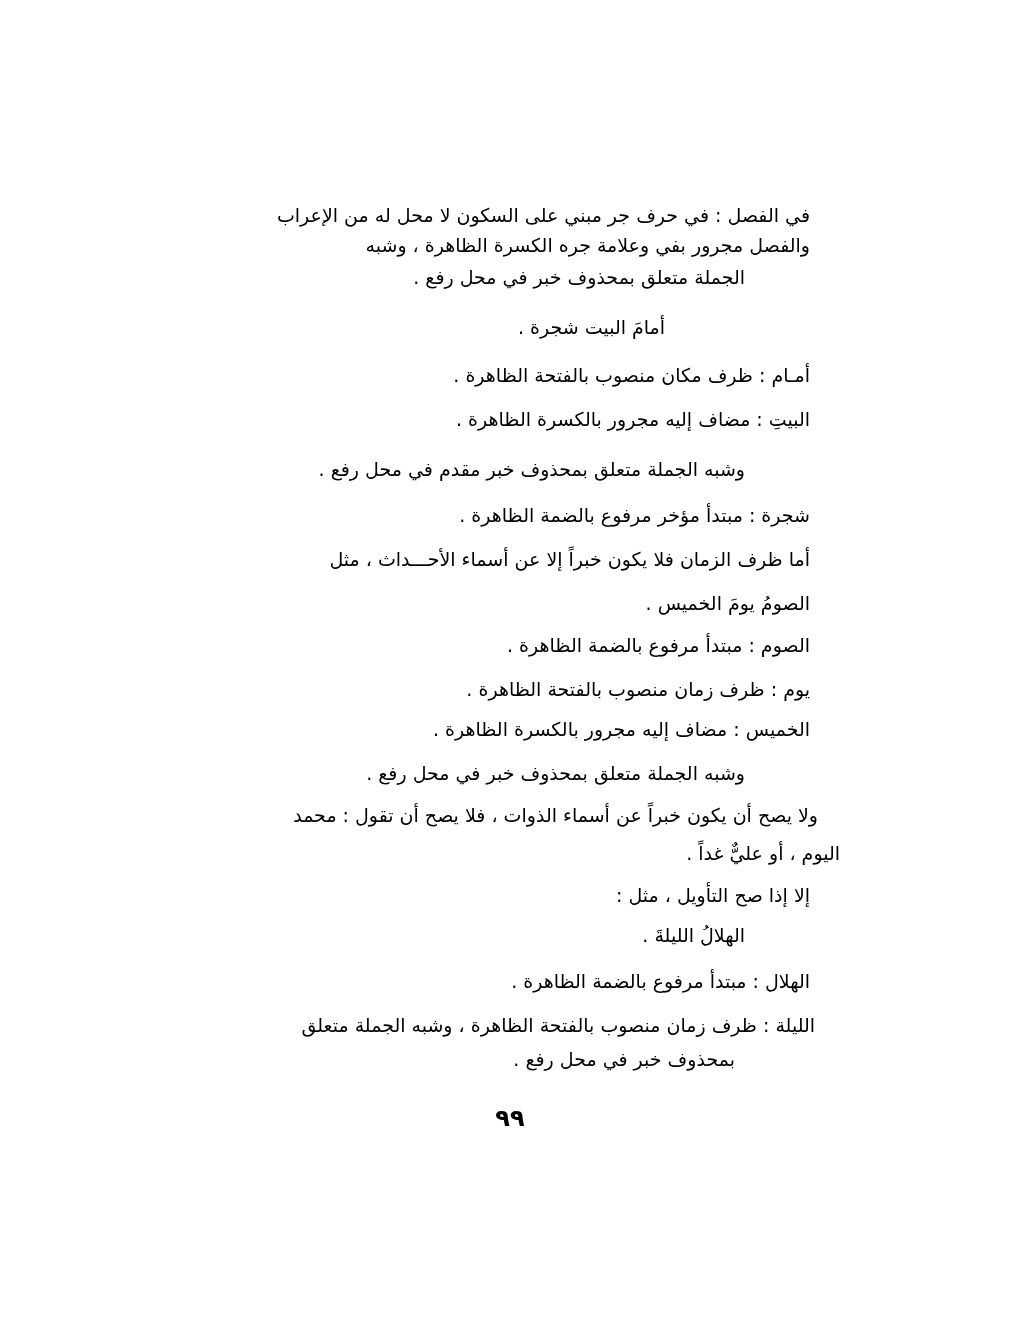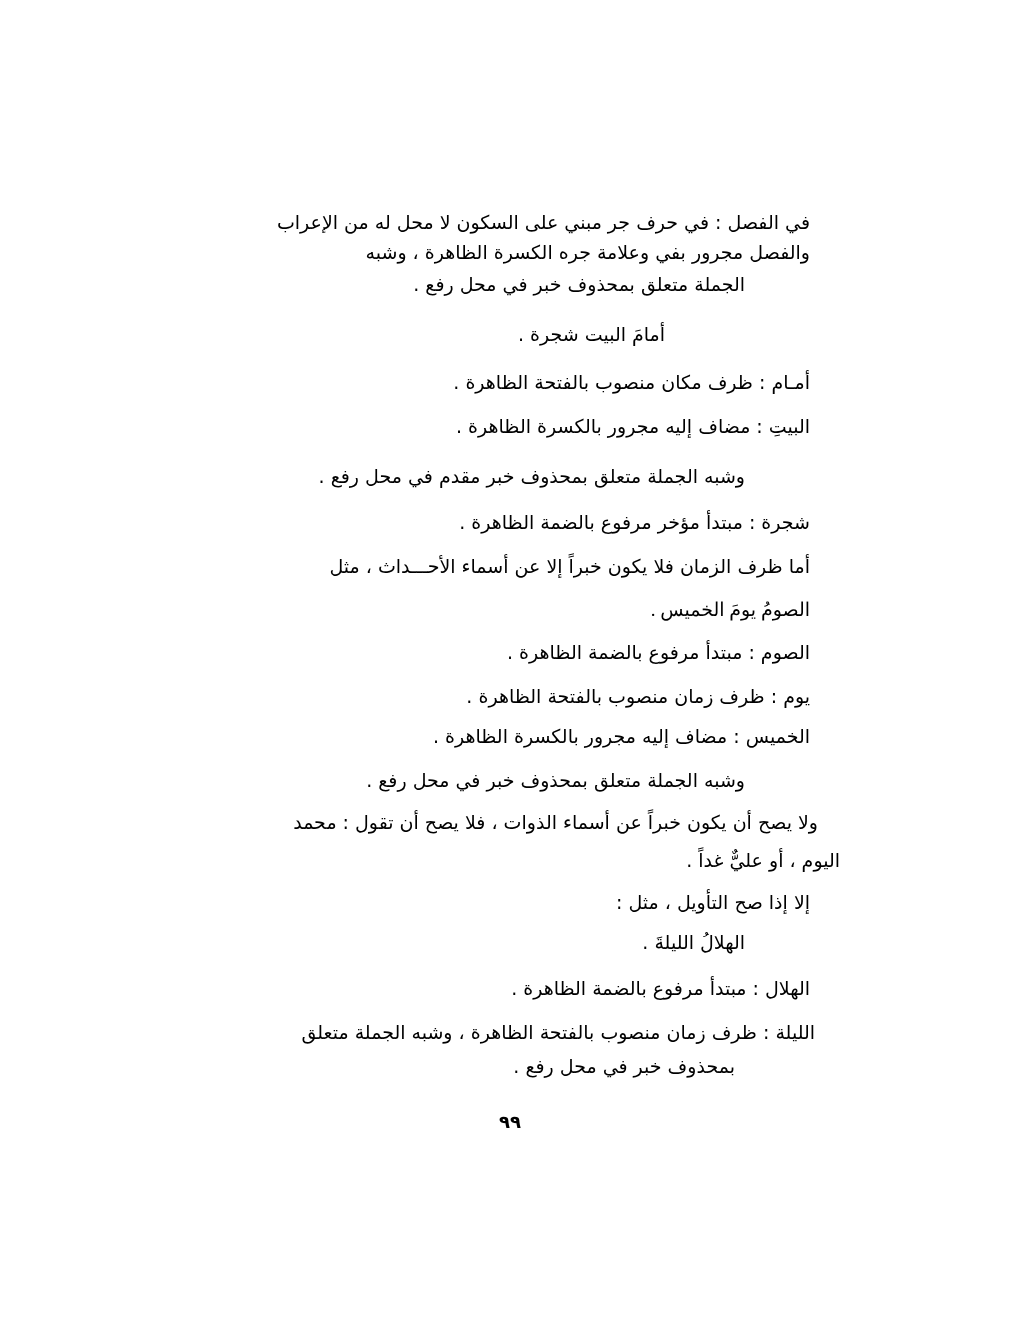--- a/index.html
+++ b/index.html
@@ -10,58 +10,58 @@
     body {
       width: 1020px;
       height: 1320px;
       position: relative;
       overflow: hidden;
       font-family: "DejaVu Sans", sans-serif;
       color: #000000;
     }
     .page {
       position: absolute;
-      left: 0; top: 7px;
+      left: 0; top: 0;
       width: 1020px;
       height: 1138px;
     }
     .line {
       position: absolute;
       white-space: nowrap;
       font-size: 19px;
       line-height: 26px;
       direction: rtl;
       text-align: right;
     }
     .page-number {
       position: absolute;
       top: 1104px;
       left: 490px;
       width: 40px;
       text-align: center;
-      font-size: 18px;
+      font-size: 24px;
       font-weight: bold;
       direction: rtl;
     }
   </style>
 </head>
 <body>
 
 <div class="page">
   <div id="lines-container">
       <div class="line" style="right: 210px; top: 202px;">في الفصل : في حرف جر مبني على السكون لا محل له من الإعراب</div>
       <div class="line" style="right: 210px; top: 232px;">والفصل مجرور بفي وعلامة جره الكسرة الظاهرة ، وشبه</div>
       <div class="line" style="right: 275px; top: 264px;">الجملة متعلق بمحذوف خبر في محل رفع .</div>
       <div class="line" style="right: 355px; top: 314px; margin-left: 9px;">أمامَ البيت شجرة .</div>
       <div class="line" style="right: 210px; top: 362px;">أمـام : ظرف مكان منصوب بالفتحة الظاهرة .</div>
       <div class="line" style="right: 210px; top: 406px;">البيتِ : مضاف إليه مجرور بالكسرة الظاهرة .</div>
       <div class="line" style="right: 275px; top: 456px;">وشبه الجملة متعلق بمحذوف خبر مقدم في محل رفع .</div>
       <div class="line" style="right: 210px; top: 502px;">شجرة : مبتدأ مؤخر مرفوع بالضمة الظاهرة .</div>
       <div class="line" style="right: 210px; top: 546px;">أما ظرف الزمان فلا يكون خبراً إلا عن أسماء الأحـــداث ، مثل</div>
-      <div class="line" style="right: 210px; top: 590px; font-family: Liberation Serif, serif;">الصومُ يومَ الخميس .</div>
+      <div class="line" style="right: 210px; top: 590px;">الصومُ يومَ الخميس .</div>
       <div class="line" style="right: 210px; top: 632px;">الصوم : مبتدأ مرفوع بالضمة الظاهرة .</div>
       <div class="line" style="right: 210px; top: 676px;">يوم    : ظرف زمان منصوب بالفتحة الظاهرة .</div>
       <div class="line" style="right: 210px; top: 716px; margin-left: 15px;">الخميس : مضاف إليه مجرور بالكسرة الظاهرة .</div>
       <div class="line" style="right: 275px; top: 760px;">وشبه الجملة متعلق بمحذوف خبر في محل رفع .</div>
       <div class="line" style="right: 202px; top: 802px;">ولا يصح أن يكون خبراً عن أسماء الذوات ، فلا يصح أن تقول : محمد</div>
       <div class="line" style="right: 180px; top: 840px;">اليوم ، أو عليٌّ غداً .</div>
       <div class="line" style="right: 210px; top: 882px;">إلا إذا صح التأويل ، مثل :</div>
       <div class="line" style="right: 275px; top: 922px;">الهلالُ الليلةَ .</div>
       <div class="line" style="right: 210px; top: 968px;">الهلال : مبتدأ مرفوع بالضمة الظاهرة .</div>
       <div class="line" style="right: 205px; top: 1012px; text-align: right;">الليلة : ظرف زمان منصوب بالفتحة الظاهرة ، وشبه الجملة متعلق</div>

